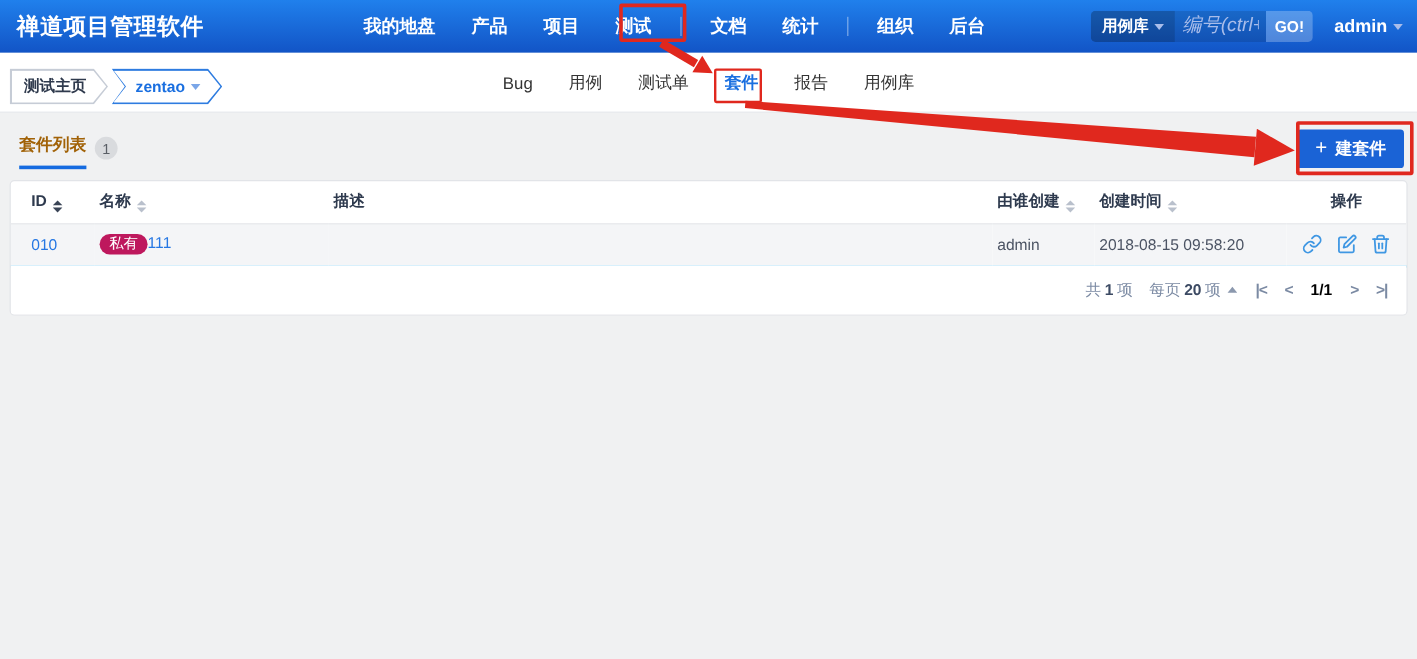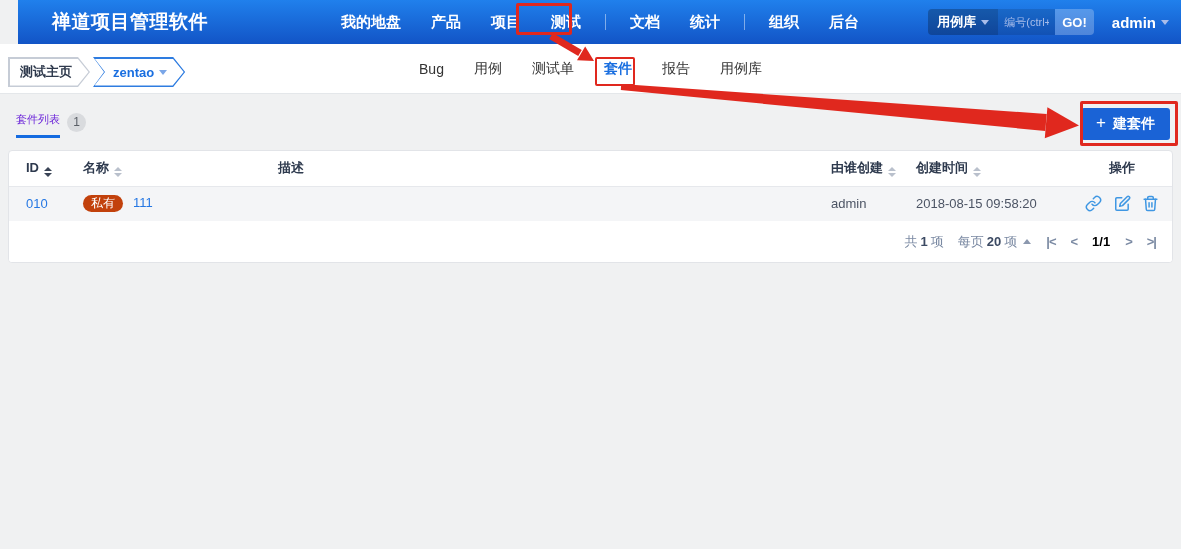--- a/index.html
+++ b/index.html
@@ -1,32 +1,32 @@
 <!DOCTYPE html>
 <html><head>
 <meta charset="utf-8">
 <style>
   * { margin:0; padding:0; box-sizing:border-box; }
   html,body { width:1181px; height:549px; overflow:hidden; }
   body { font-family:"Liberation Sans", sans-serif; position:relative; background:#f0f1f2; }
 
   
-  .topbar{position:absolute;top:0;left:18px;right:0;height:44px;
+  .topbar{position:absolute;top:0;left:0;right:0;height:44px;
     background:linear-gradient(180deg,#2080ec 0%,#1254c6 100%);
-    display:flex;align-items:center;color:#fff;padding-left:20px;}
+    display:flex;align-items:center;color:#fff;}
   .app-title{font-size:19px;font-weight:bold;margin-left:14px;letter-spacing:.5px;}
   .mainnav{display:flex;align-items:center;margin-left:118px;}
   .mainnav .nav-item{font-size:15px;font-weight:bold;color:#fff;padding:0 15px;height:44px;
     display:flex;align-items:center;cursor:pointer;}
   .nav-sep{width:1px;height:16px;background:rgba(255,255,255,.45);margin:0 9px;}
   .top-right{margin-left:auto;display:flex;align-items:center;margin-right:12px;}
   .search-group{display:flex;align-items:stretch;height:26px;border-radius:4px;overflow:hidden;font-size:13px;}
   .seg-module{background:rgba(0,0,0,.25);display:flex;align-items:center;padding:0 9px;font-weight:bold;cursor:pointer;}
-  .seg-input{background:rgba(0,0,0,.12);border:none;outline:none;width:57px;padding:0 6px;
-    color:#dfe8fa;font-size:11px;font-family:"Liberation Sans",sans-serif;}
+  .seg-input{background:rgba(0,0,0,.12);border:none;outline:none;width:76px;padding:0 6px;
+    color:#dfe8fa;font-size:16px;font-family:"Liberation Sans",sans-serif;font-style:italic;}
   .seg-input::placeholder{color:#a9bdea;}
   .seg-go{background:rgba(255,255,255,.25);display:flex;align-items:center;padding:0 7px;
     font-weight:bold;color:#fff;cursor:pointer;font-size:13px;}
   .user-menu{display:flex;align-items:center;margin-left:18px;font-size:15px;font-weight:bold;cursor:pointer;}
   .caret-dn{width:0;height:0;border-left:4px solid transparent;border-right:4px solid transparent;
     border-top:5px solid #a9bdea;margin-left:5px;}
 
   
   .subbar{position:absolute;top:44px;left:0;right:0;height:50px;background:#fff;border-bottom:1px solid #e4e7ea;}
   .breadcrumb{position:absolute;left:8px;top:13px;display:flex;align-items:center;}
@@ -43,43 +43,43 @@
   .bc-tab.second .bc-label{color:#1a6fe0;padding:0 18px 0 20px;}
   .caret-blue{width:0;height:0;border-left:4px solid transparent;border-right:4px solid transparent;
     border-top:5px solid #7aa6e8;margin-left:5px;}
   .subtabs{position:absolute;left:0;right:0;top:0;height:50px;display:flex;align-items:center;justify-content:center;}
   .subtab{font-size:14px;color:#333;padding:0 15px;cursor:pointer;}
   .subtab.active{color:#1a6fe0;font-weight:bold;}
 
   
   .content{position:absolute;top:95px;left:0;right:0;bottom:0;background:#f0f1f2;}
   .list-tab{position:absolute;left:16px;top:17px;display:flex;align-items:center;cursor:pointer;}
-  .list-tab-label{font-size:11px;font-weight:normal;color:#6d28d9;padding-bottom:8px;border-bottom:3px solid #156be0;}
+  .list-tab-label{font-size:14px;font-weight:bold;color:#a16207;padding-bottom:8px;border-bottom:3px solid #156be0;}
   .count-badge{width:19px;height:19px;border-radius:50%;background:#d9dbde;color:#5a5f66;font-size:12px;
     display:flex;align-items:center;justify-content:center;margin-left:7px;margin-bottom:6px;}
   .create-btn{position:absolute;top:13px;right:11px;height:32px;background:#1a63d6;color:#fff;
     border:none;border-radius:3px;font-size:14px;font-weight:bold;padding:0 15px;display:flex;
     align-items:center;cursor:pointer;font-family:"Liberation Sans",sans-serif;}
   .create-btn .plus{font-size:17px;font-weight:normal;margin-right:7px;margin-top:-2px;}
 
   .card{position:absolute;top:55px;left:8px;right:8px;height:113px;background:#fff;
     border:1px solid #e2e4e8;border-radius:4px;overflow:hidden;}
   table{width:100%;border-collapse:collapse;table-layout:fixed;}
   col.c-id{width:70px;} col.c-name{width:195px;} col.c-desc{width:553px;}
   col.c-creator{width:85px;} col.c-created{width:160px;} col.c-actions{width:auto;}
   th{font-size:13px;color:#2e3a4e;text-align:left;font-weight:bold;height:35px;
     border-bottom:1px solid #e6e8ec;padding:0 4px;cursor:pointer;}
   th:first-child{padding-left:17px;}
   th.center{text-align:center;}
   td{font-size:13px;height:36px;padding:0 4px;border-bottom:2px solid #0ea5e9;background:#f4f5f7;}
   td:first-child{padding-left:17px;}
   .link{color:#2577e3;cursor:pointer;text-decoration:none;}
   .muted{color:#4c5464;}
-  .pill{display:inline-block;background:#c2410c;color:#fff;font-size:12px;line-height:17px;
-    padding:0 8px;border-radius:10px;margin-right:10px;}
+  .pill{display:inline-block;background:#be185d;color:#fff;font-size:12px;line-height:17px;
+    padding:0 8px;border-radius:10px;margin-right:0;}
   .sort{display:inline-flex;flex-direction:column;gap:2px;margin-left:5px;vertical-align:1px;}
   .sort i{width:0;height:0;border-left:4px solid transparent;border-right:4px solid transparent;display:block;}
   .sort .up{border-bottom:4.5px solid #b9c0cc;}
   .sort .dn{border-top:4.5px solid #b9c0cc;}
   .sort.dark .up{border-bottom-color:#3a4456;}
   .sort.dark .dn{border-top-color:#3a4456;}
   .actions-cell{text-align:center;}
   .action-icon{display:inline-block;width:17px;height:17px;color:#3f97e3;margin:0 4px;
     vertical-align:middle;cursor:pointer;}
   .action-icon svg{width:100%;height:100%;stroke:currentColor;fill:none;stroke-width:2.1;

